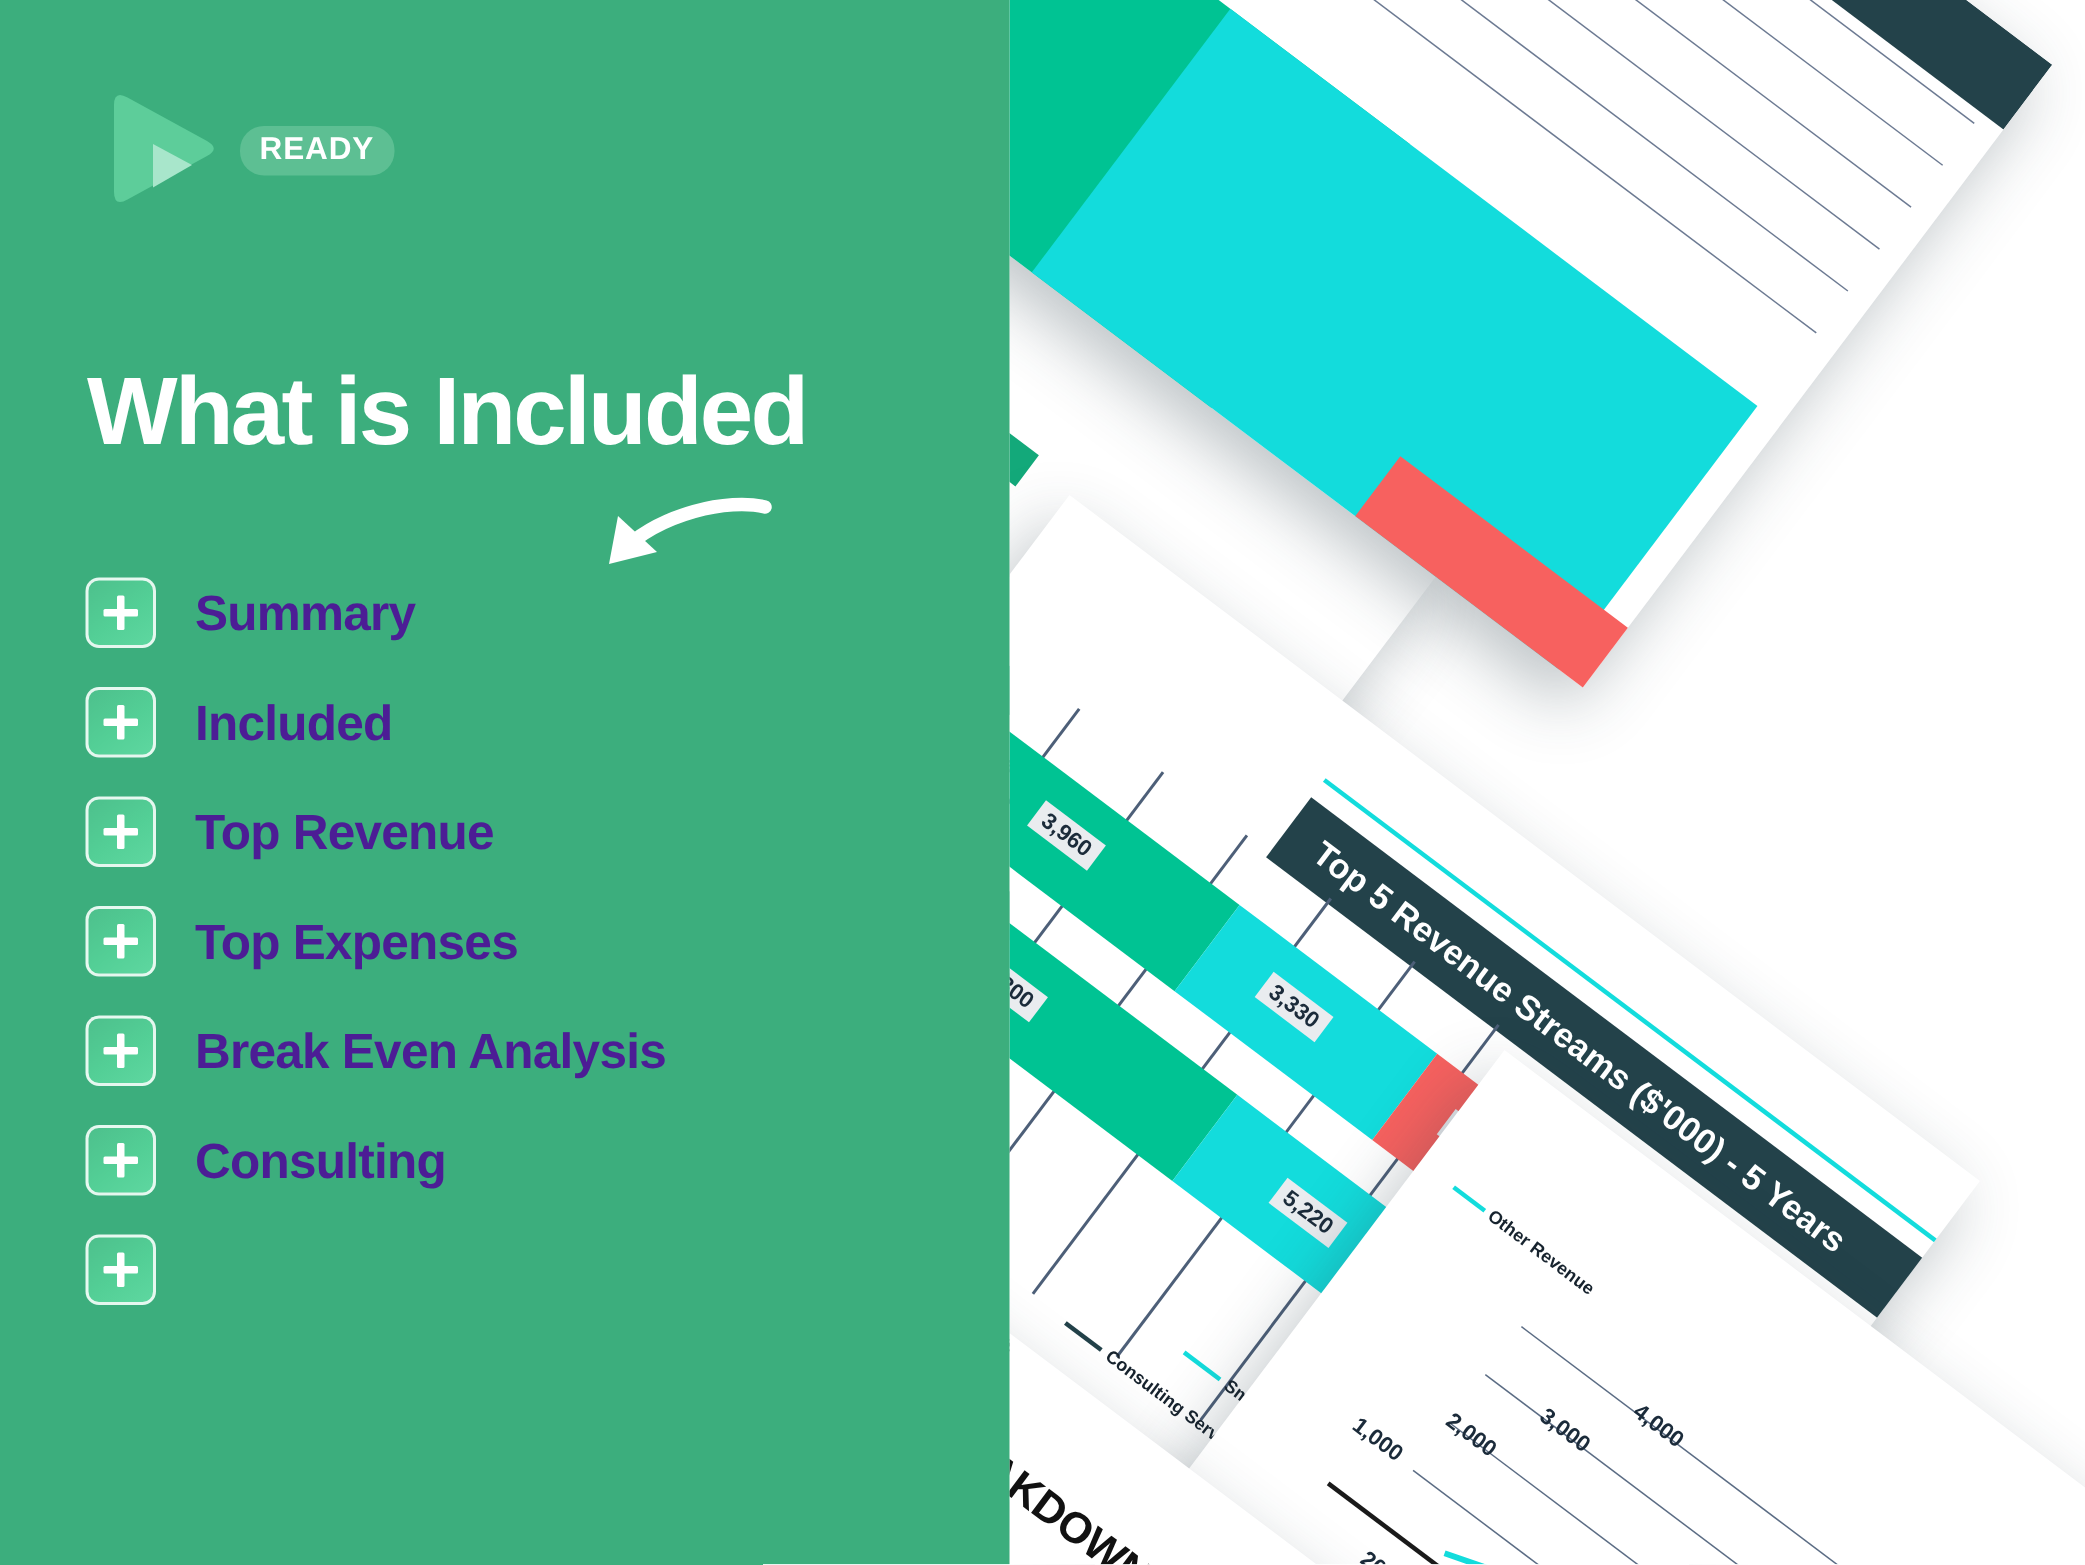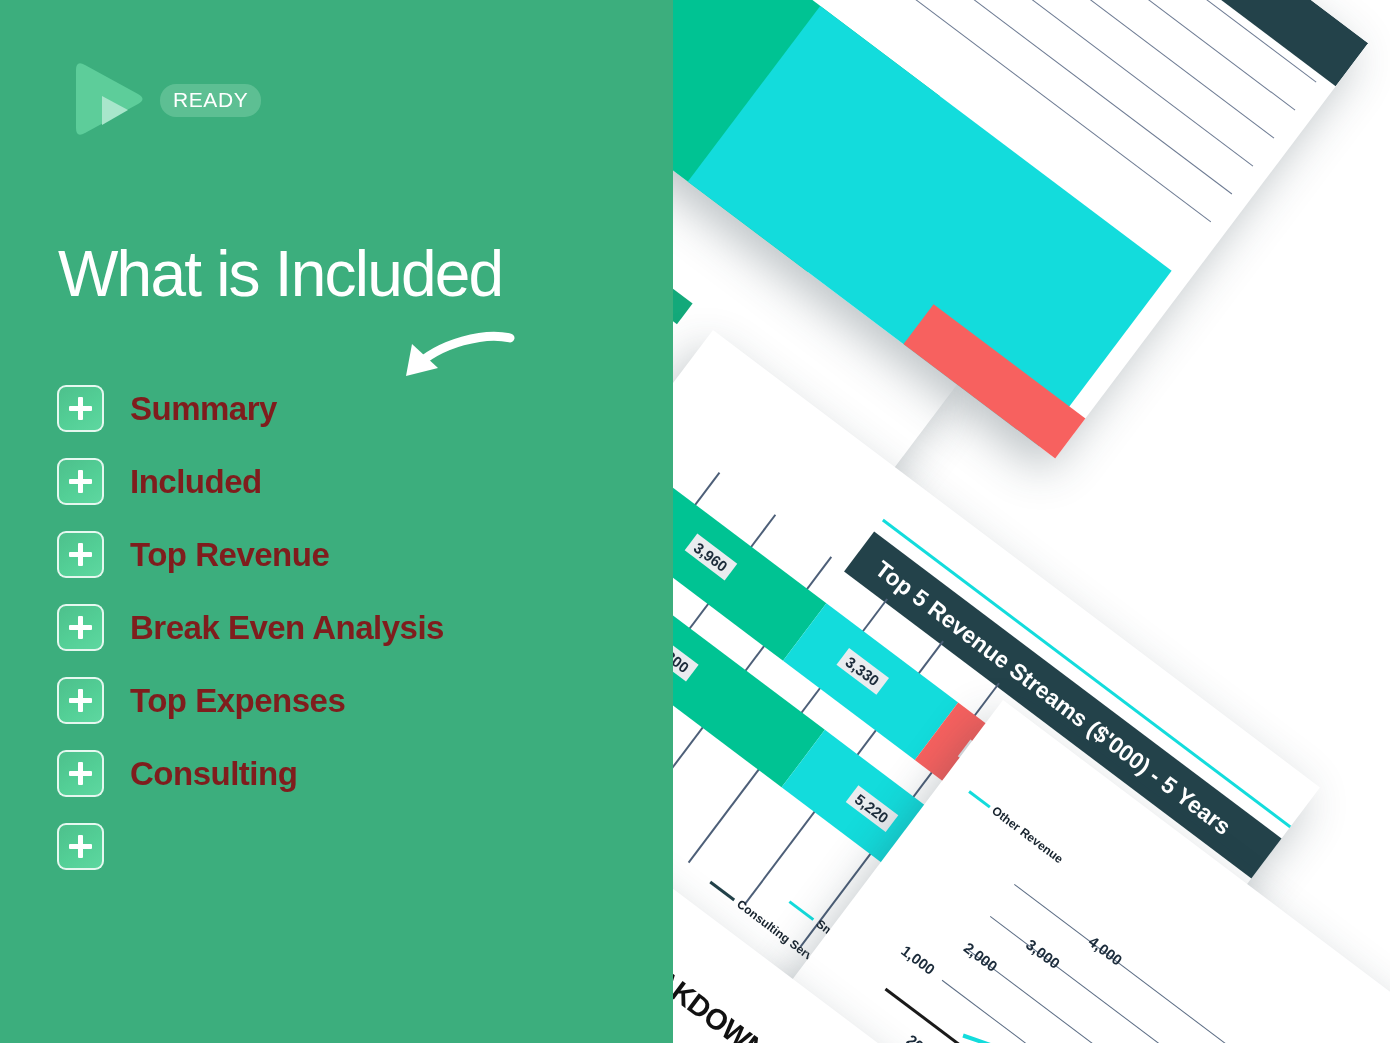--- a/index.html
+++ b/index.html
@@ -75,41 +75,41 @@
 
   
   .panel { position:absolute; left:0; top:0; width:673px; height:1043px;
            background:#3cae7d; z-index:5; }
 
   .logo { position:absolute; left:68px; top:58px; display:flex; align-items:center; gap:14px; }
   .playmark { position:relative; width:78px; height:82px; }
   .playmark svg { display:block; }
   .logotext { display:flex; flex-direction:column; gap:2px; padding-top:2px; }
   .badge { display:inline-block; background:#5dbf93; color:#fff; font-size:21px;
-           font-weight:normal; letter-spacing:.6px; padding:4px 13px 5px; border-radius:16px;
+           font-weight:bold; letter-spacing:.6px; padding:4px 13px 5px; border-radius:16px;
            width:fit-content; }
   .brand { color:#fff; font-size:37px; font-weight:bold; letter-spacing:-.8px;
            line-height:1.05; }
 
   .headline { position:absolute; left:58px; top:242px; color:#fff; font-size:64px;
-              font-weight:normal; letter-spacing:-1.8px; line-height:1; }
+              font-weight:bold; letter-spacing:-1.8px; line-height:1; }
 
   .arrow { position:absolute; left:390px; top:324px; width:130px; height:70px; }
 
   .list { position:absolute; left:57px; top:385px; display:flex; flex-direction:column;
           gap:26px; }
   .row { display:flex; align-items:center; gap:26px; }
   .plusbox { width:47px; height:47px; border-radius:9px; border:2px solid rgba(255,255,255,.85);
              background:linear-gradient(145deg,#4dc08c 0%,#53cf96 55%,#5ed7a0 100%);
              position:relative; flex:0 0 auto; }
   .plusbox::before, .plusbox::after { content:""; position:absolute; background:#fff;
              border-radius:1px; }
   .plusbox::before { left:50%; top:10px; width:5px; height:23px; margin-left:-2.5px; }
   .plusbox::after  { top:50%; left:10px; height:5px; width:23px; margin-top:-2.5px; }
-  .rowlabel { color:#7f1d1d; font-size:33px; font-weight:bold; letter-spacing:-.5px; }
+  .rowlabel { color:#4c1d95; font-size:33px; font-weight:bold; letter-spacing:-.5px; }
 </style>
 </head>
 <body>
 
 <div class="stage">
 
   <div class="collage">
 
     <div class="sheet sheetB">
       <div class="grnrow" style="left:-10px; top:96px; width:470px;"></div>
@@ -256,25 +256,25 @@
       <div class="row">
         <span class="plusbox"></span>
         <span class="rowlabel">Included</span>
       </div>
       <div class="row">
         <span class="plusbox"></span>
         <span class="rowlabel">Top Revenue</span>
       </div>
       <div class="row">
         <span class="plusbox"></span>
+        <span class="rowlabel">Top Expenses</span>
+      </div>
+      <div class="row">
+        <span class="plusbox"></span>
         <span class="rowlabel">Break Even Analysis</span>
-      </div>
-      <div class="row">
-        <span class="plusbox"></span>
-        <span class="rowlabel">Top Expenses</span>
       </div>
       <div class="row">
         <span class="plusbox"></span>
         <span class="rowlabel">Consulting</span>
       </div>
       <div class="row">
         <span class="plusbox"></span>
       </div>
     </div>
 

